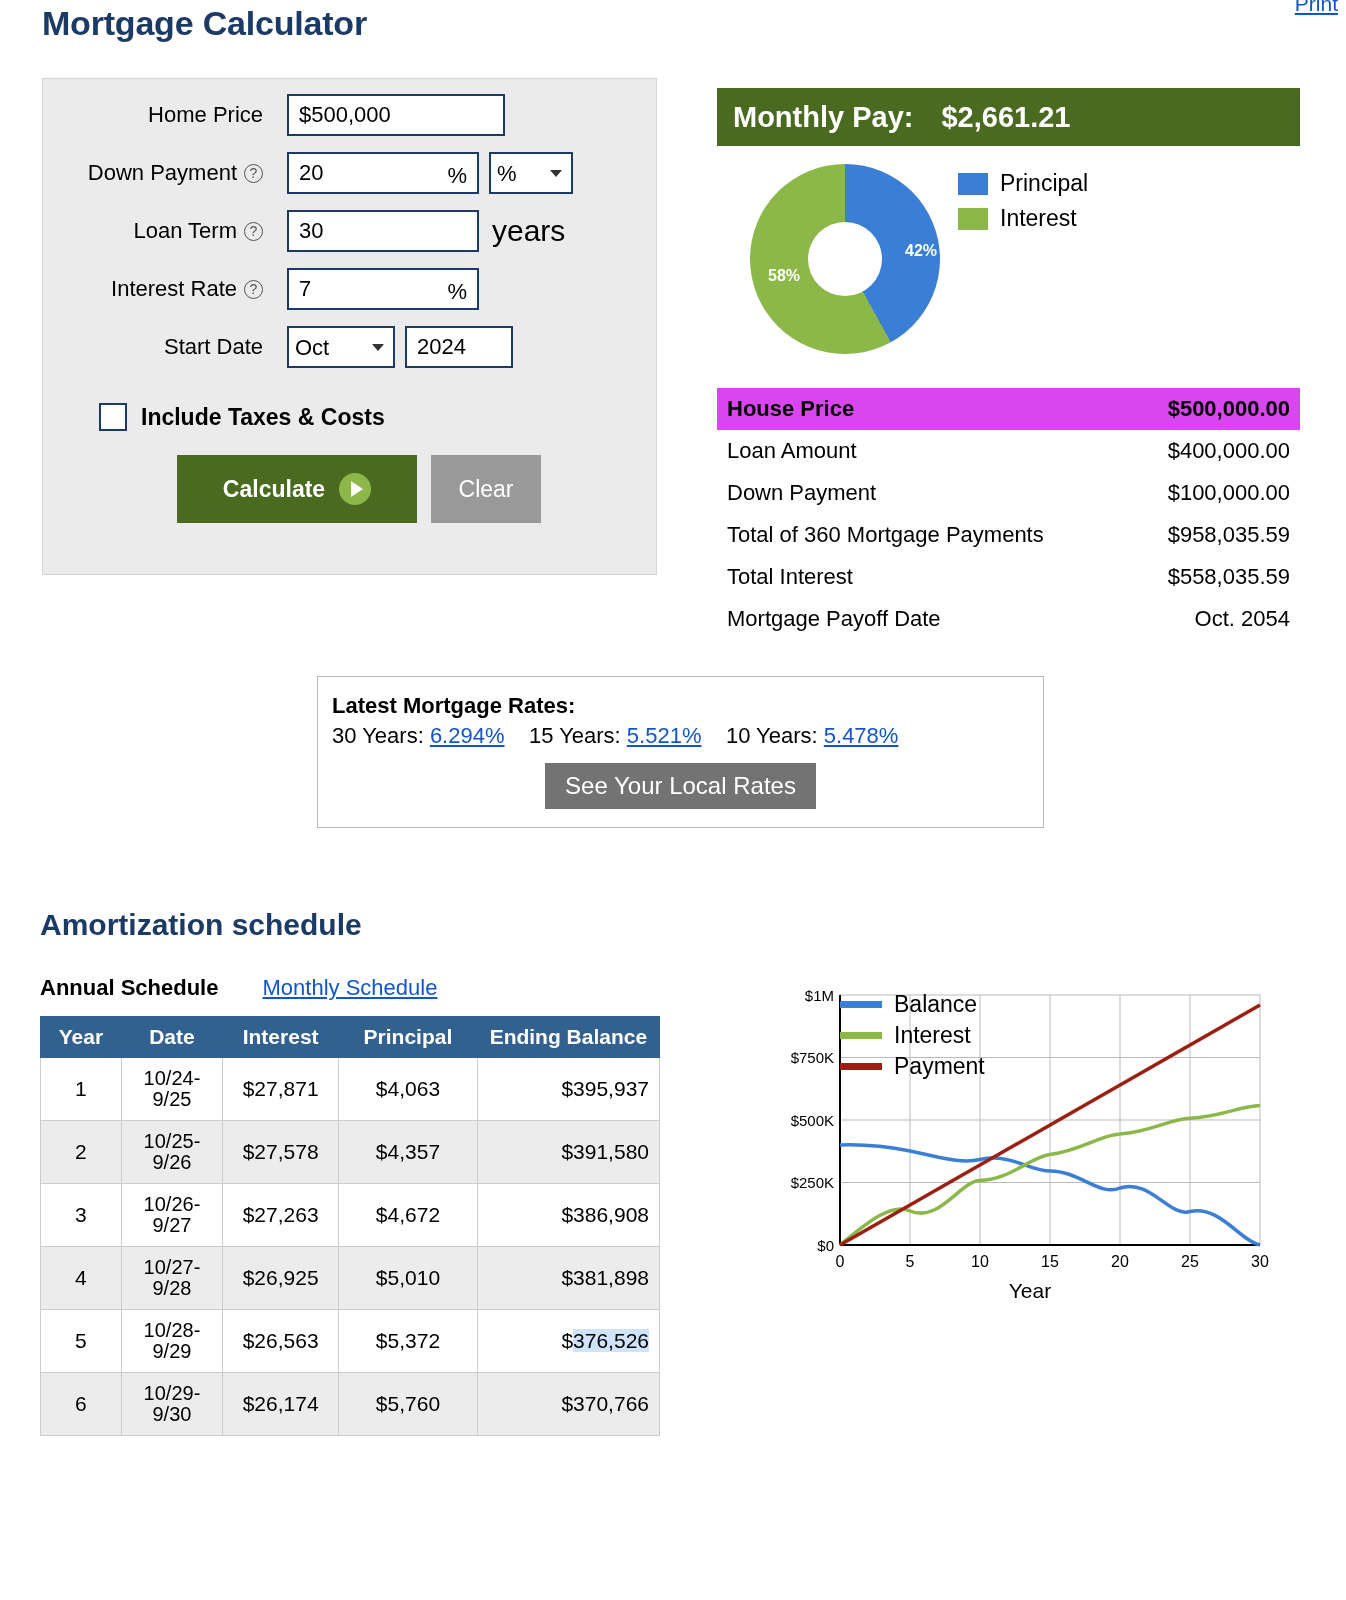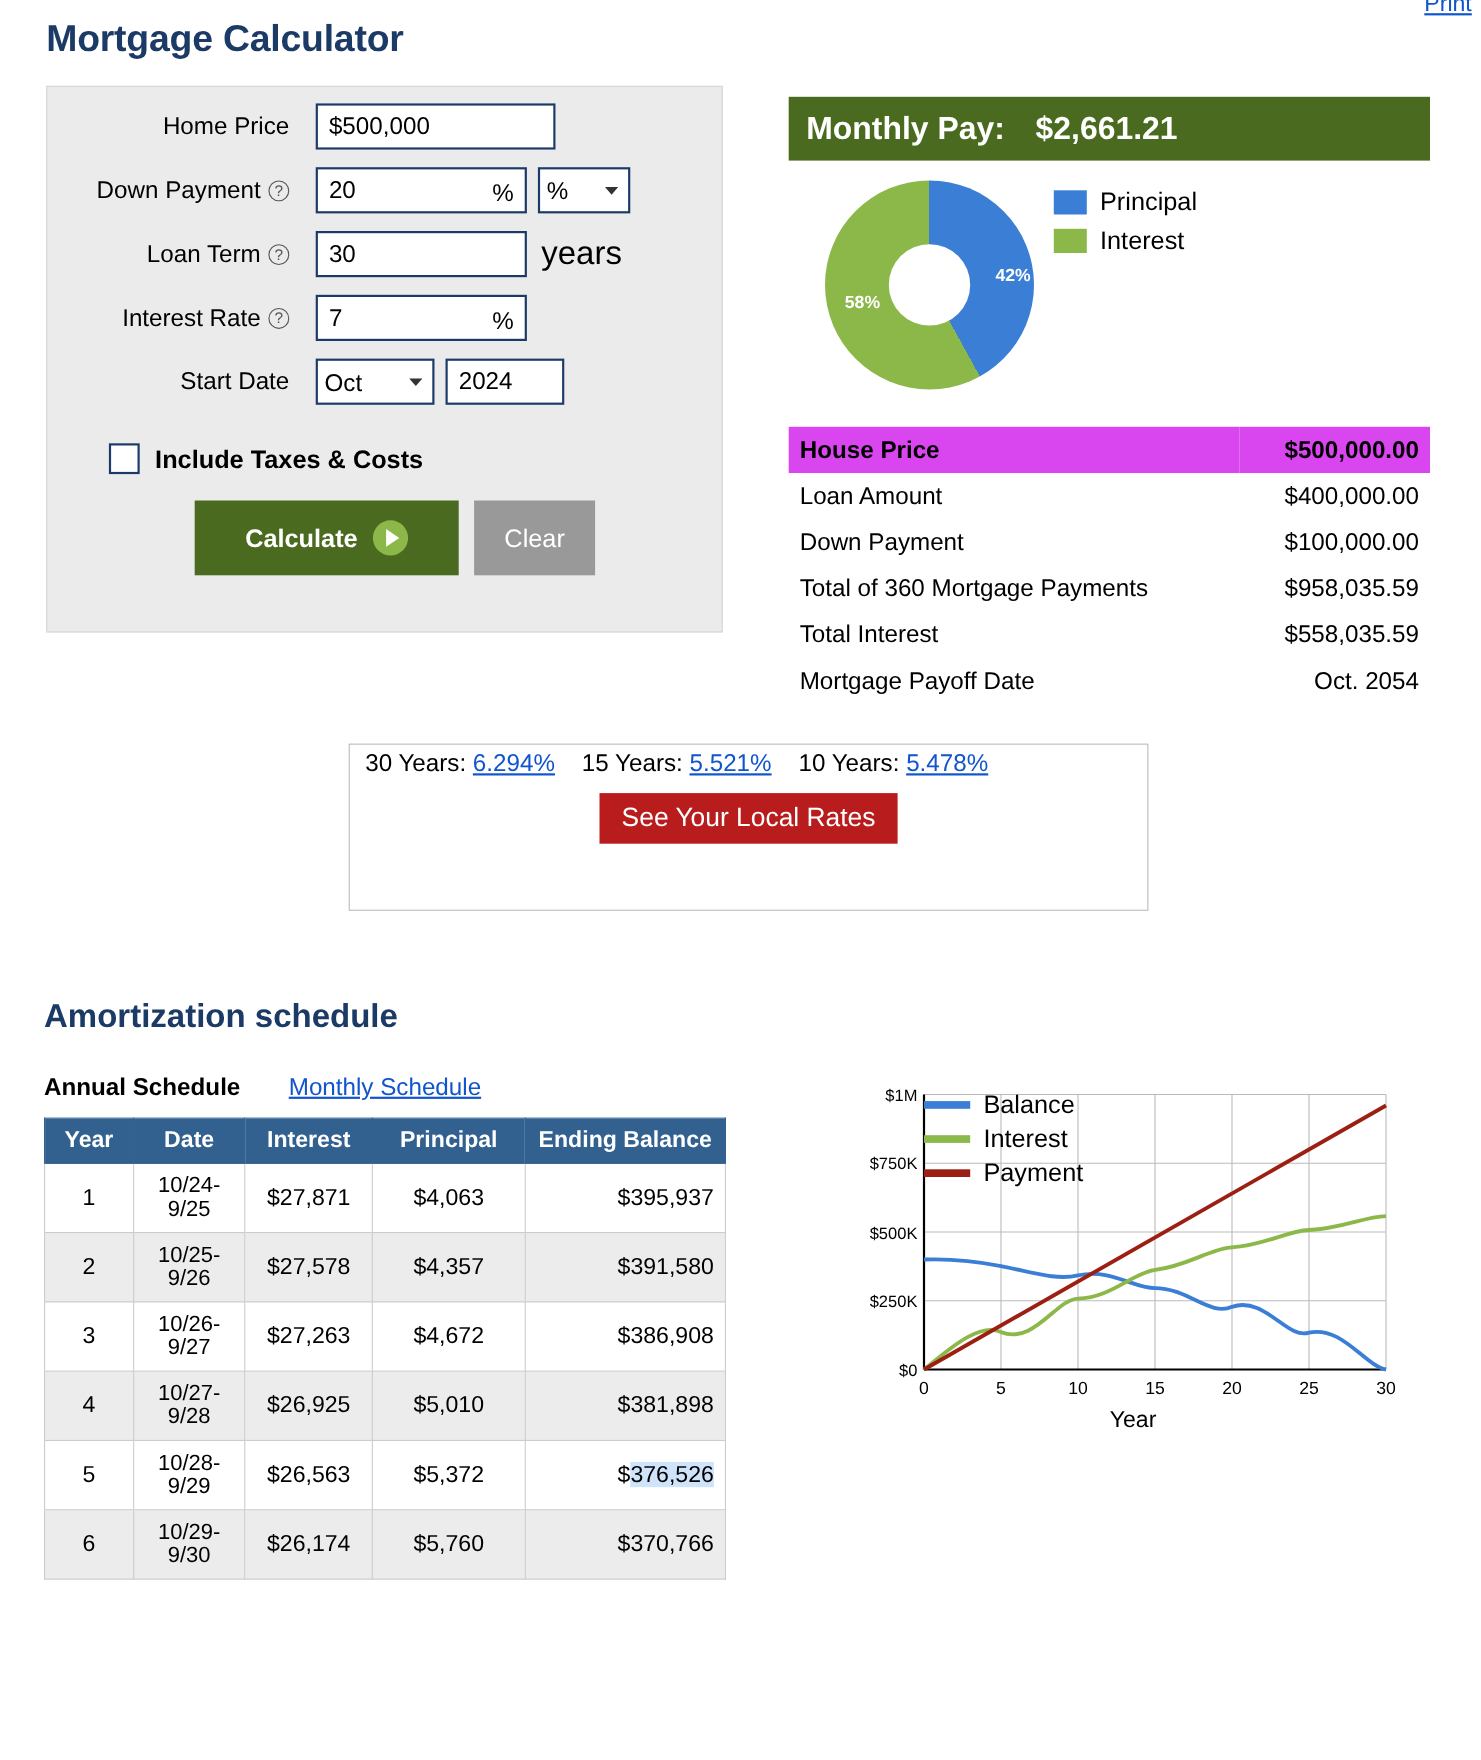--- a/index.html
+++ b/index.html
@@ -13,21 +13,21 @@
   }
   .page { position: relative; width: 1346px; height: 1600px; }
 
   .print-link {
     position: absolute; top: -8px; right: 8px;
     color: #1155cc; text-decoration: underline;
     font-size: 21px;
   }
 
   h1.title {
-    position: absolute; left: 42px; top: 16px;
+    position: absolute; left: 42px; top: 4px;
     margin: 0;
     font-size: 34px; font-weight: bold;
     color: #1b3a66;
     letter-spacing: -0.2px;
   }
 
   
   .input-panel {
     position: absolute; left: 42px; top: 78px;
     width: 615px; height: 497px;
@@ -155,21 +155,21 @@
   .rates {
     position: absolute; left: 317px; top: 676px; width: 727px; height: 152px;
     border: 1px solid #bbb; background: #fff;
     text-align: center;
   }
   .rates .hd { font-size: 22px; font-weight: bold; text-align: left; margin: 16px 0 0 14px; }
   .rates .line { font-size: 22px; text-align: left; margin: 4px 0 0 14px; }
   .rates .line a { color: #1155cc; text-decoration: underline; }
   .rates .local {
     margin-top: 14px; display: inline-block;
-    background: #b91c1c; color: #fff; font-size: 24px;
+    background: #737373; color: #fff; font-size: 24px;
     padding: 9px 20px; border: none; cursor: pointer;
   }
 
   
   h2.sub {
     position: absolute; left: 40px; top: 908px; margin: 0;
     font-size: 30px; font-weight: bold; color: #1b3a66;
   }
   .tabs { position: absolute; left: 40px; top: 975px; display: flex; gap: 44px; }
   .tab-annual { font-size: 22px; font-weight: bold; }
@@ -327,20 +327,21 @@
         <td class="val">$558,035.59</td>
       </tr>
       <tr>
         <td class="lbl">Mortgage Payoff Date</td>
         <td class="val">Oct. 2054</td>
       </tr>
     </tbody>
   </table>
 
   <div class="rates">
+    <div class="hd">Latest Mortgage Rates:</div>
     <div class="line">
       <span>30 Years:</span>
       <a href="#">6.294%</a>
       &nbsp;&nbsp;
       <span>15 Years:</span>
       <a href="#">5.521%</a>
       &nbsp;&nbsp;
       <span>10 Years:</span>
       <a href="#">5.478%</a>
     </div>

